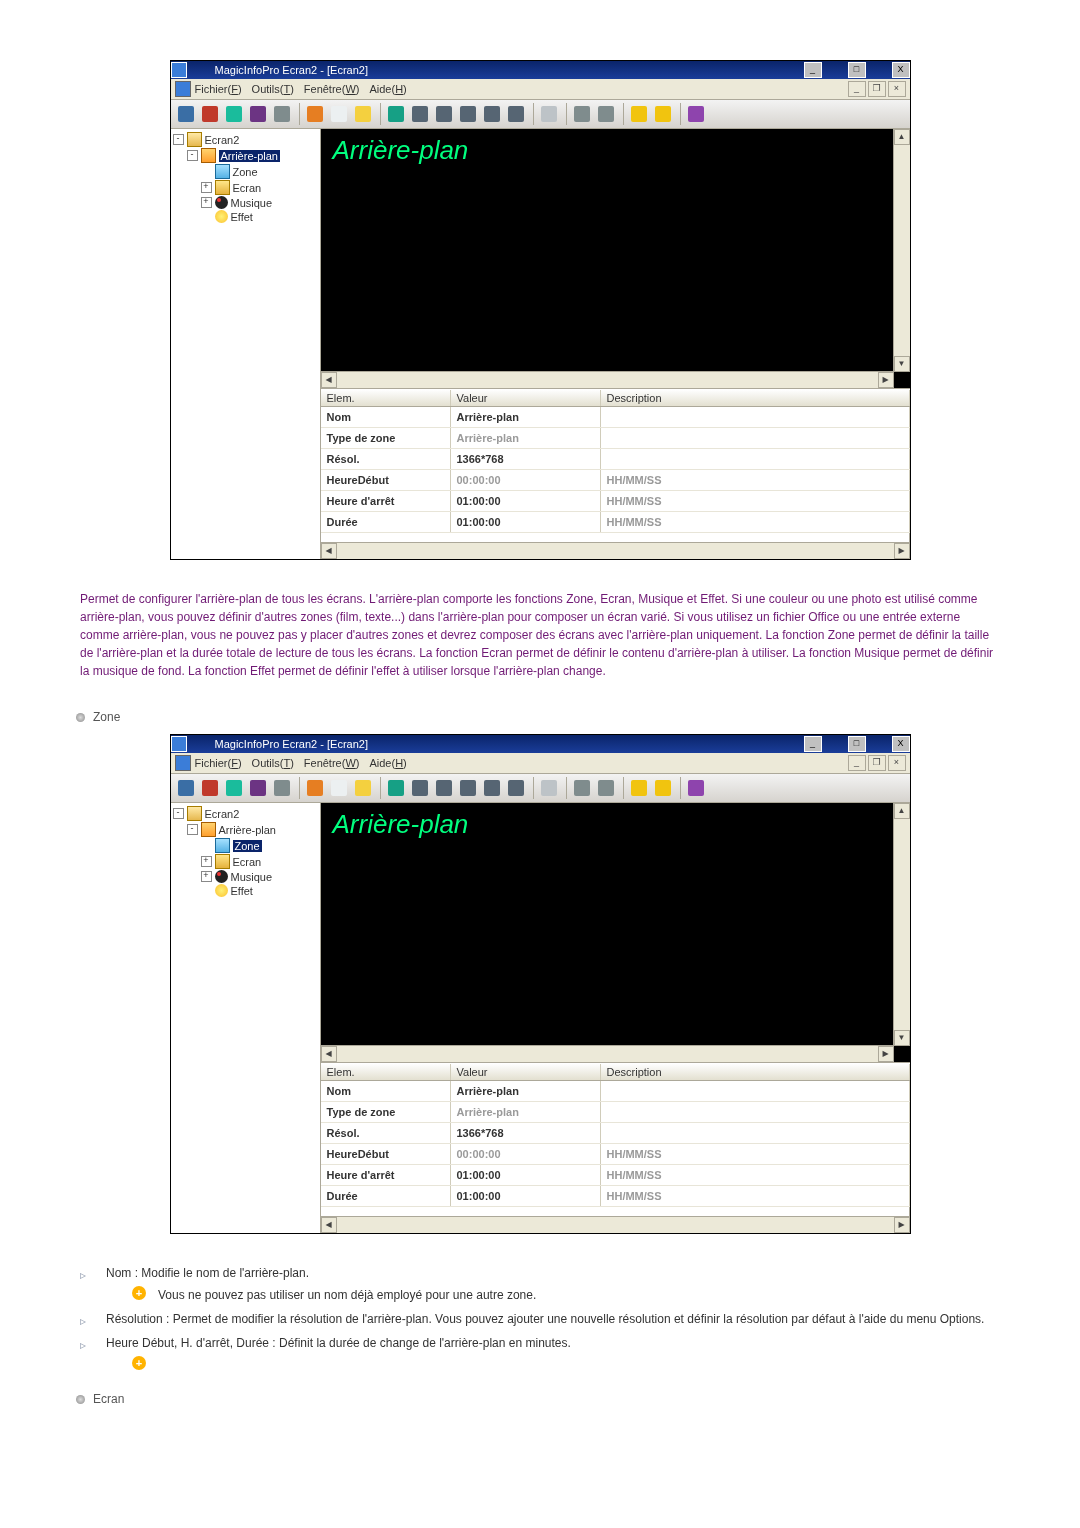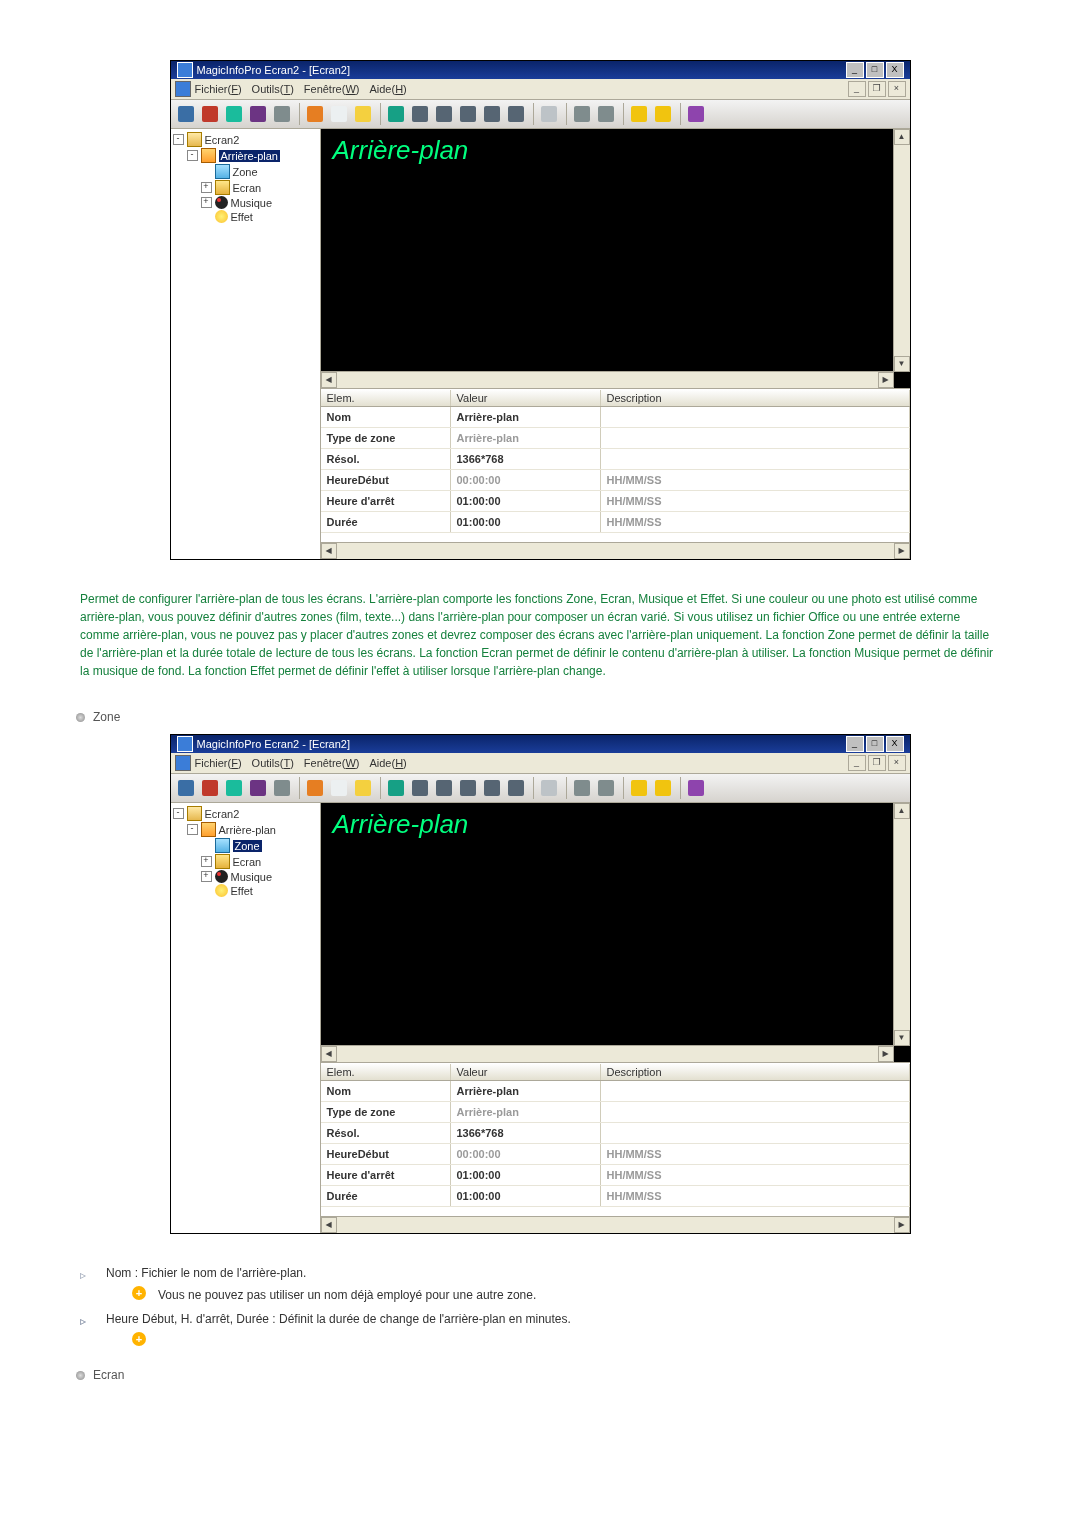--- a/index.html
+++ b/index.html
@@ -23,21 +23,22 @@
     border: 1px solid #000;
     background: #ece9d8;
   }
   .titlebar {
     height: 18px;
     background: linear-gradient(#0a246a, #1a3d99);
     color: #fff;
     display: flex;
     align-items: center;
     font-size: 11px;
-    padding: 0 6px;
+    padding: 0 0;
+    gap: 24px;
   }
   .titlebar .app-icon {
     width: 14px;
     height: 14px;
     background: #3b7dd8;
     border: 1px solid #fff;
     margin-right: 4px;
   }
   .titlebar .spacer { flex: 1; }
   .titlebar .win-btn {
@@ -231,21 +232,21 @@
   }
   .pg-hscroll {
     height: 16px;
     background: #ece9d8;
     border-top: 1px solid #aca899;
     display: flex; justify-content: space-between;
   }
   
   .para {
     font-size: 12px;
-    color: #15803d;
+    color: #701a75;
     margin: 14px 0 30px 0;
     line-height: 1.5;
   }
   .section-head {
     display: flex;
     align-items: center;
     margin: 10px 0 10px -4px;
     color: #555;
   }
   .section-head .dot {
@@ -716,28 +717,29 @@
             <div class="arrow-btn">▶</div>
           </div>
         </div>
       </div>
     </div>
   </div>
 
   <div class="item-list">
     <div class="item">
       <span class="bullet">▹</span>
-      <span>Nom : Fichier le nom de l'arrière-plan.</span>
+      <span>Nom : Modifie le nom de l'arrière-plan.</span>
       <div class="subnote">
         <span class="plus">+</span>
         <span>Vous ne pouvez pas utiliser un nom déjà employé pour une autre zone.</span>
       </div>
     </div>
     <div class="item">
       <span class="bullet">▹</span>
+      <span>Résolution : Permet de modifier la résolution de l'arrière-plan. Vous pouvez ajouter une nouvelle résolution et définir la résolution par défaut à l'aide du menu Options.</span>
     </div>
     <div class="item">
       <span class="bullet">▹</span>
       <span>Heure Début, H. d'arrêt, Durée : Définit la durée de change de l'arrière-plan en minutes.</span>
       <div class="subnote">
         <span class="plus">+</span>
       </div>
     </div>
   </div>
 

